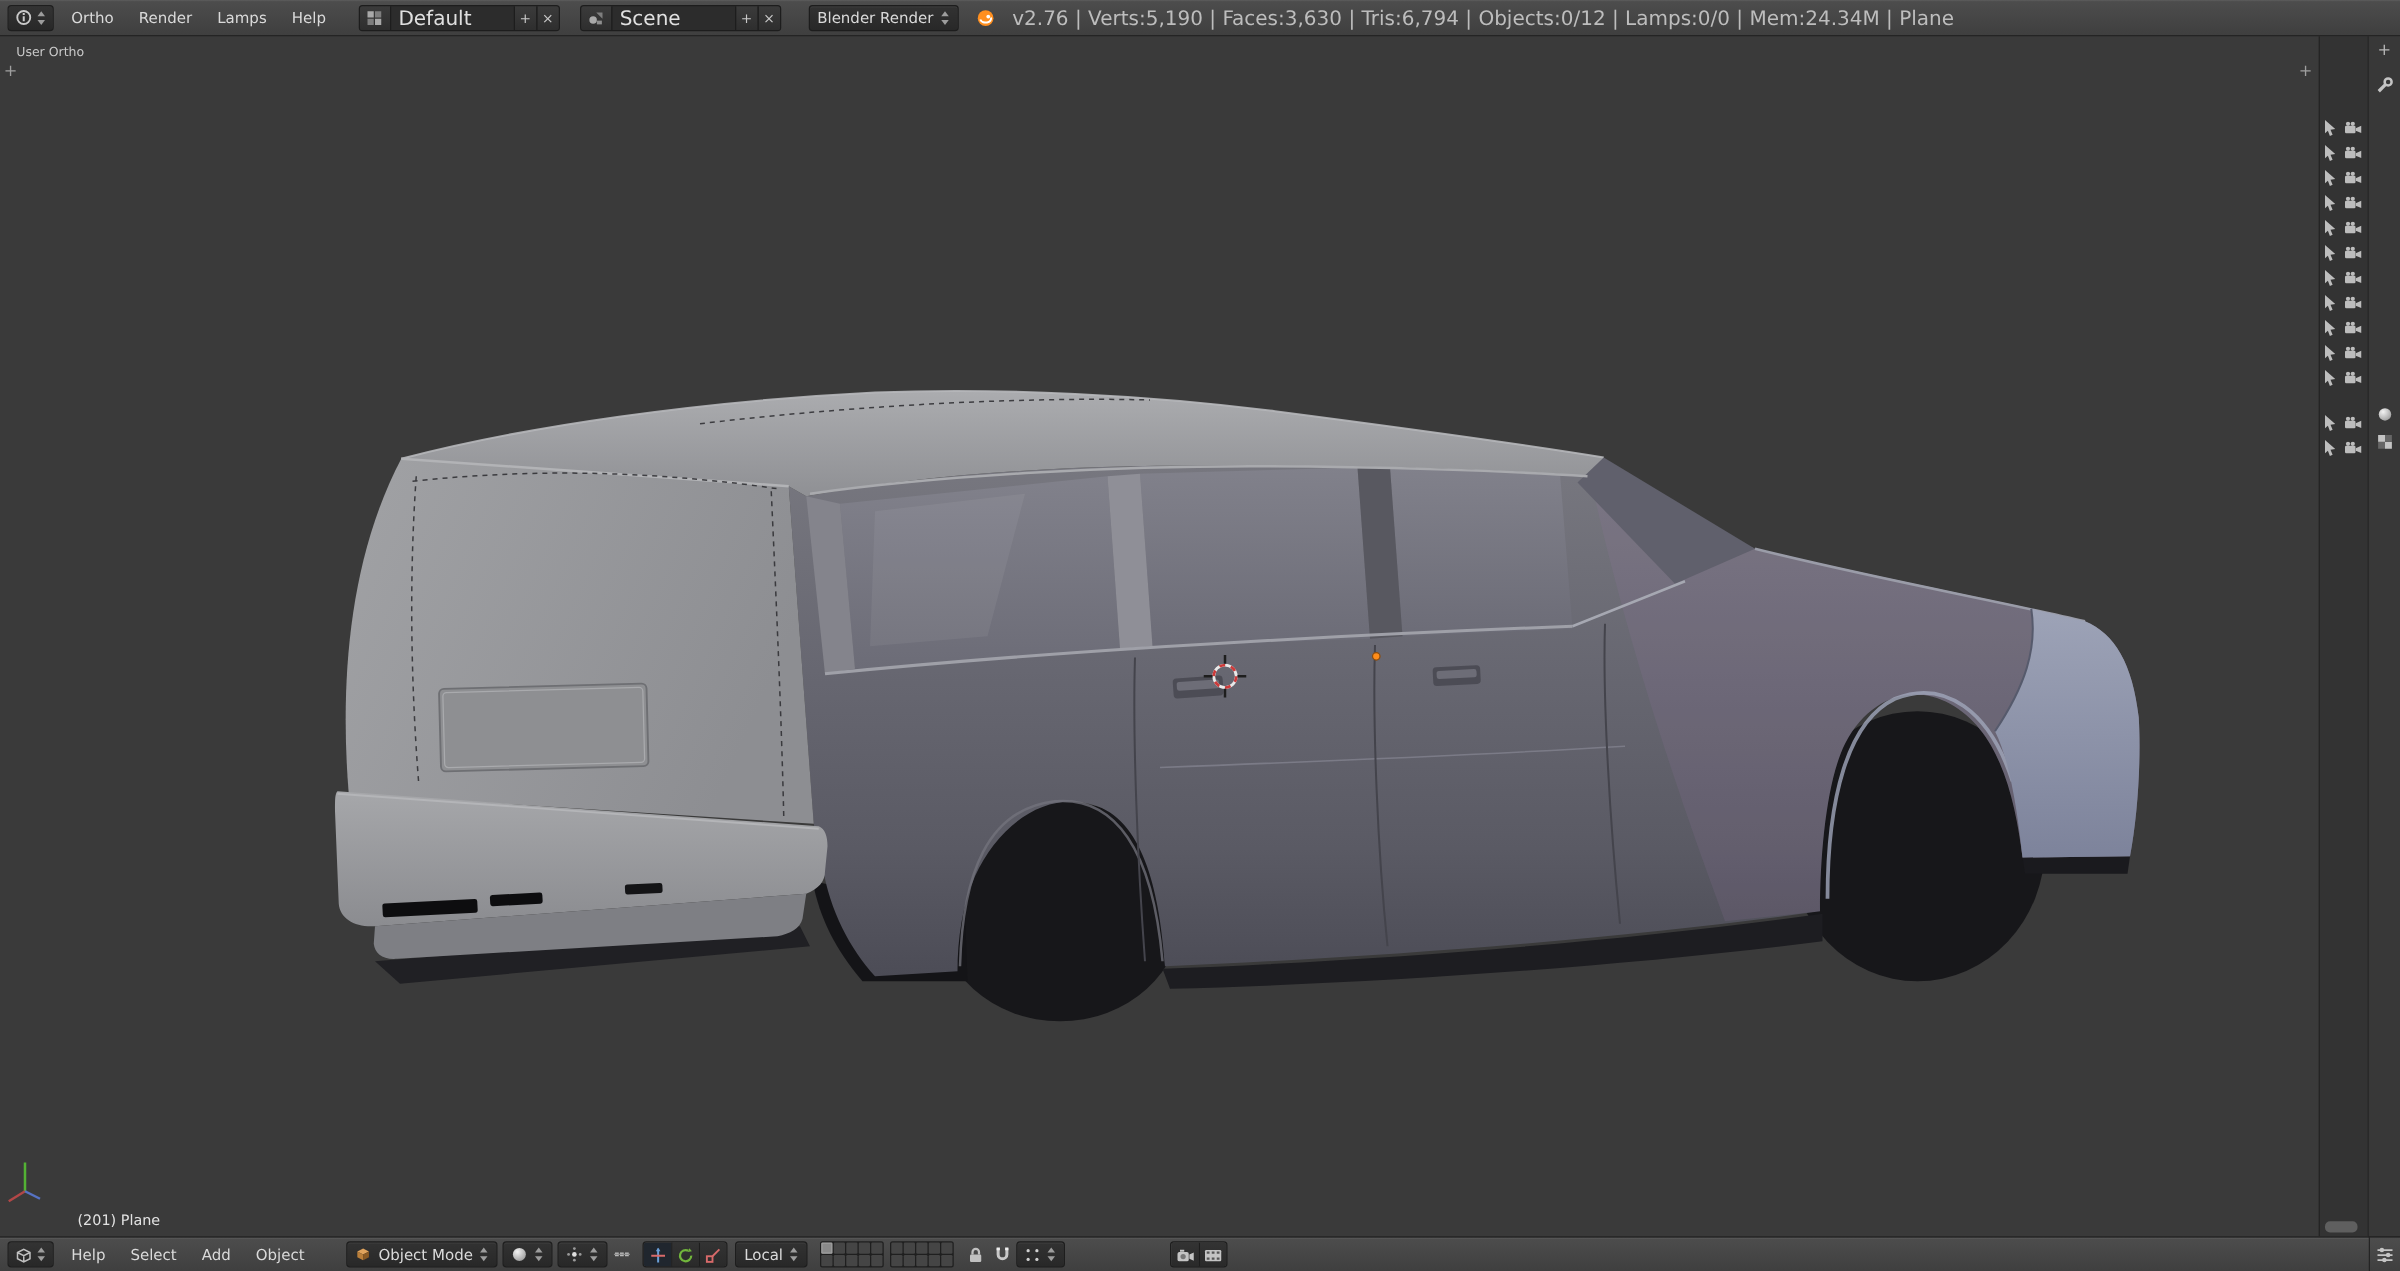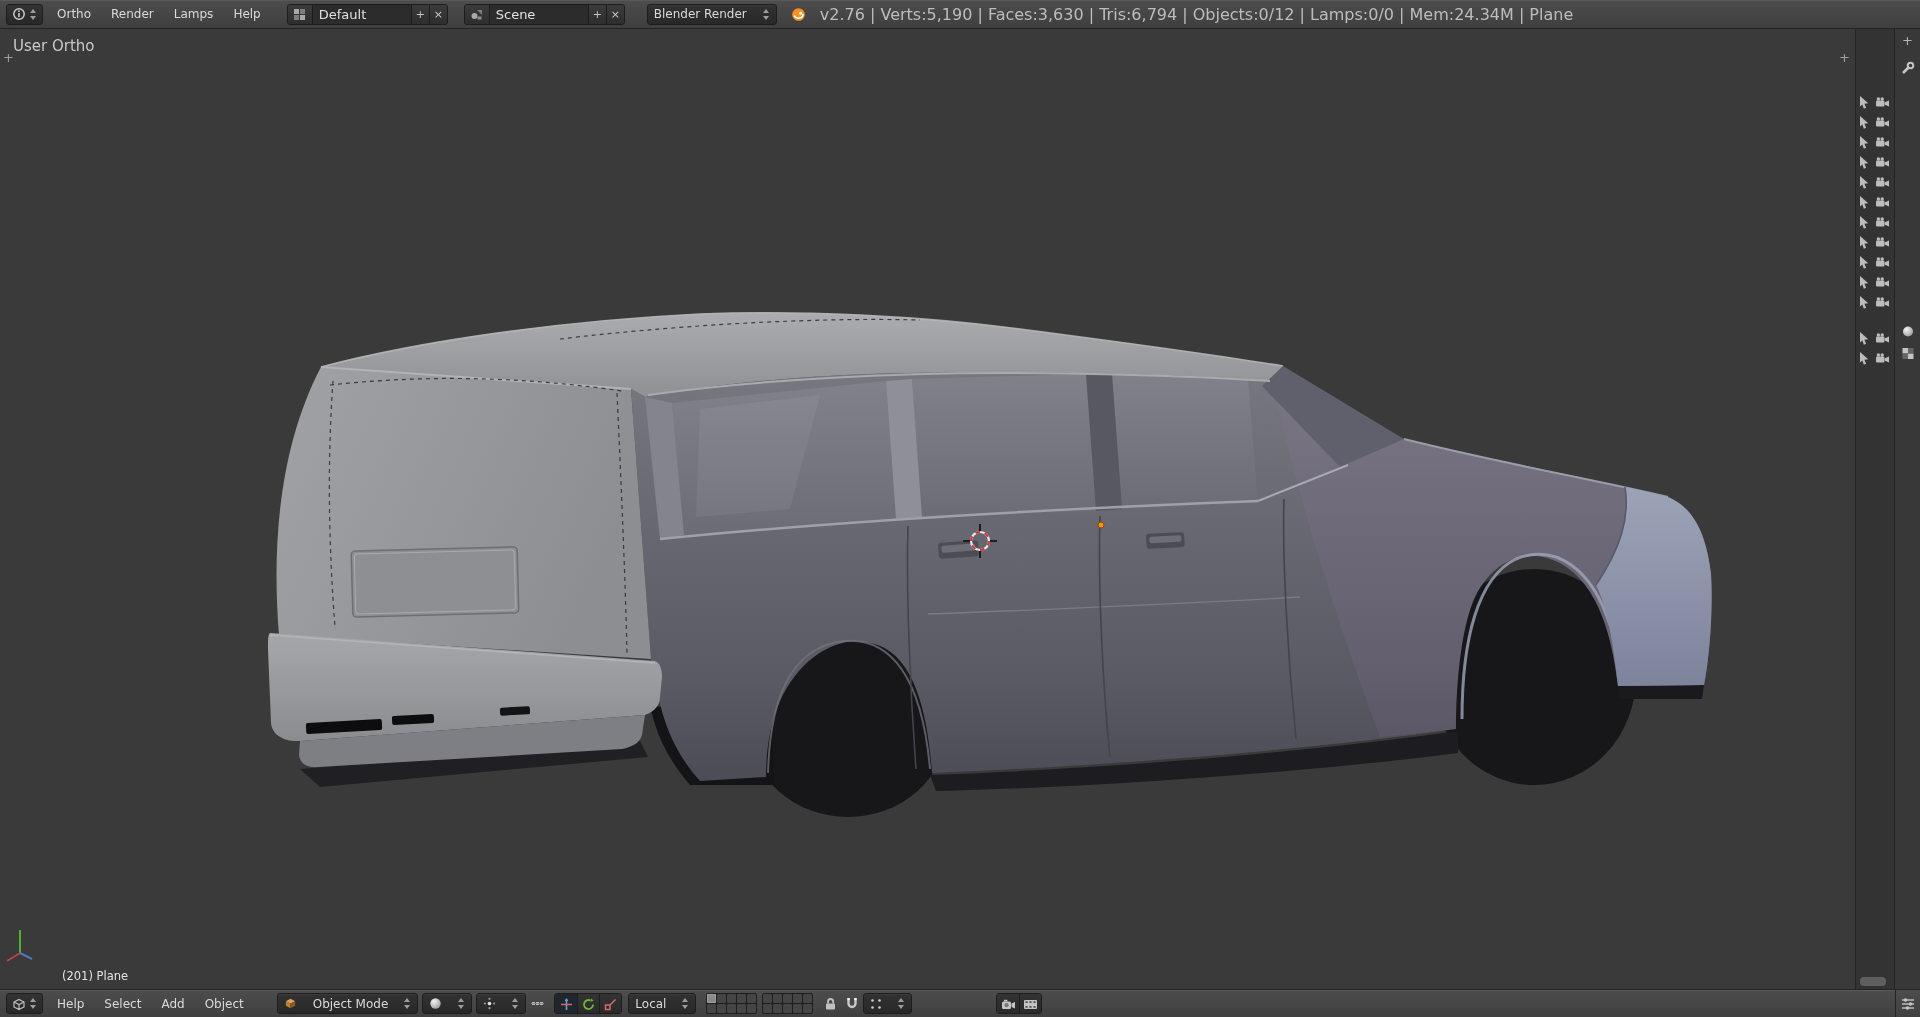--- a/index.html
+++ b/index.html
@@ -33,42 +33,42 @@
   .updown{display:inline-block;width:7px;height:11px;position:relative;flex:0 0 auto}
   .updown::before,.updown::after{content:"";position:absolute;left:0;border-left:3.5px solid transparent;border-right:3.5px solid transparent}
   .updown::before{top:0;border-bottom:4px solid #9d9d9d}
   .updown::after{bottom:0;border-top:4px solid #9d9d9d}
   .fieldgroup{
     display:flex;align-items:stretch;height:21px;margin-left:16px;
     border:1px solid #1d1d1d;border-radius:3px;overflow:hidden;background:var(--widget-bg,#2c2c2c);
   }
   .fieldgroup>*{display:flex;align-items:center}
   .fg-browse{width:25px;justify-content:center;background:linear-gradient(#3b3b3b,#2e2e2e);border-right:1px solid #1d1d1d}
-  .fg-text{padding:0 6px;min-width:98px;color:#e0e0e0;font-size:13px}
+  .fg-text{padding:0 6px;min-width:98px;color:#e0e0e0;font-size:16px}
   .fg-btn{width:18px;justify-content:center;background:linear-gradient(#3b3b3b,#2e2e2e);border-left:1px solid #1d1d1d;color:#c8c8c8;font-size:11px}
   .dd{
-    display:flex;align-items:center;gap:16px;height:21px;padding:0 6px;
+    display:flex;align-items:center;gap:6px;height:21px;padding:0 6px;
     background:linear-gradient(#323232,#282828);border:1px solid #1d1d1d;border-radius:3px;
     box-shadow:inset 0 1px 0 rgba(255,255,255,.05);white-space:nowrap;justify-content:space-between;
   }
   .stats{margin-left:14px;color:var(--text-dim,#bdbdbd);font-size:16px;white-space:nowrap}
   .flat{display:flex;align-items:center;justify-content:center;width:22px;height:21px;border-radius:2px}
   .seg{display:flex;height:21px;border:1px solid #1d1d1d;border-radius:3px;overflow:hidden}
   .seg .flat{border-radius:0;background:linear-gradient(#333,#292929)}
   .seg .flat+.flat{border-left:1px solid #1d1d1d}
   .seg .flat.pressed{background:#20262e}
   
   .layers{display:flex;gap:5px;margin-left:10px}
   .layer-group{display:grid;grid-template-columns:repeat(5,9px);grid-auto-rows:9px;gap:1px;background:#1f1f1f;padding:1px;border-radius:2px}
   .layer-cell{background:#454545;border-radius:1px}
   .layer-cell.active{background:#8a8a8a;box-shadow:inset 0 0 0 1px #9f9f9f}
   
   .viewport{position:absolute;top:29px;left:0;width:1855px;bottom:28px;background:var(--viewport-bg,#3a3a3a);overflow:hidden}
   .viewport svg.scene{position:absolute;inset:0}
-  .vp-label{position:absolute;top:8px;left:13px;font-size:15px;color:#c9c9c9}
+  .vp-label{position:absolute;top:8px;left:13px;font-size:10px;color:#c9c9c9}
   .vp-obj{position:absolute;bottom:6px;left:62px;font-size:11.5px;color:#e2e2e2}
   .vp-plus{position:absolute;font-size:13px;color:#9f9f9f;line-height:10px}
   .vp-plus.left{top:24px;left:3px}
   .vp-plus.right{top:24px;right:5px}
   .outliner{position:absolute;top:29px;left:1855px;width:39px;bottom:28px;background:var(--outliner-bg,#333);border-left:1px solid var(--border-dark,#242424)}
   .out-rows{position:absolute;left:3px;display:flex;flex-direction:column}
   .out-rows.top{top:63px}
   .out-rows.bottom{top:299px}
   .out-row{display:flex;align-items:center;gap:4px;height:20px}
   .out-pill{position:absolute;left:4px;bottom:3px;width:26px;height:9px;border-radius:4px;background:#5f5f5f}

